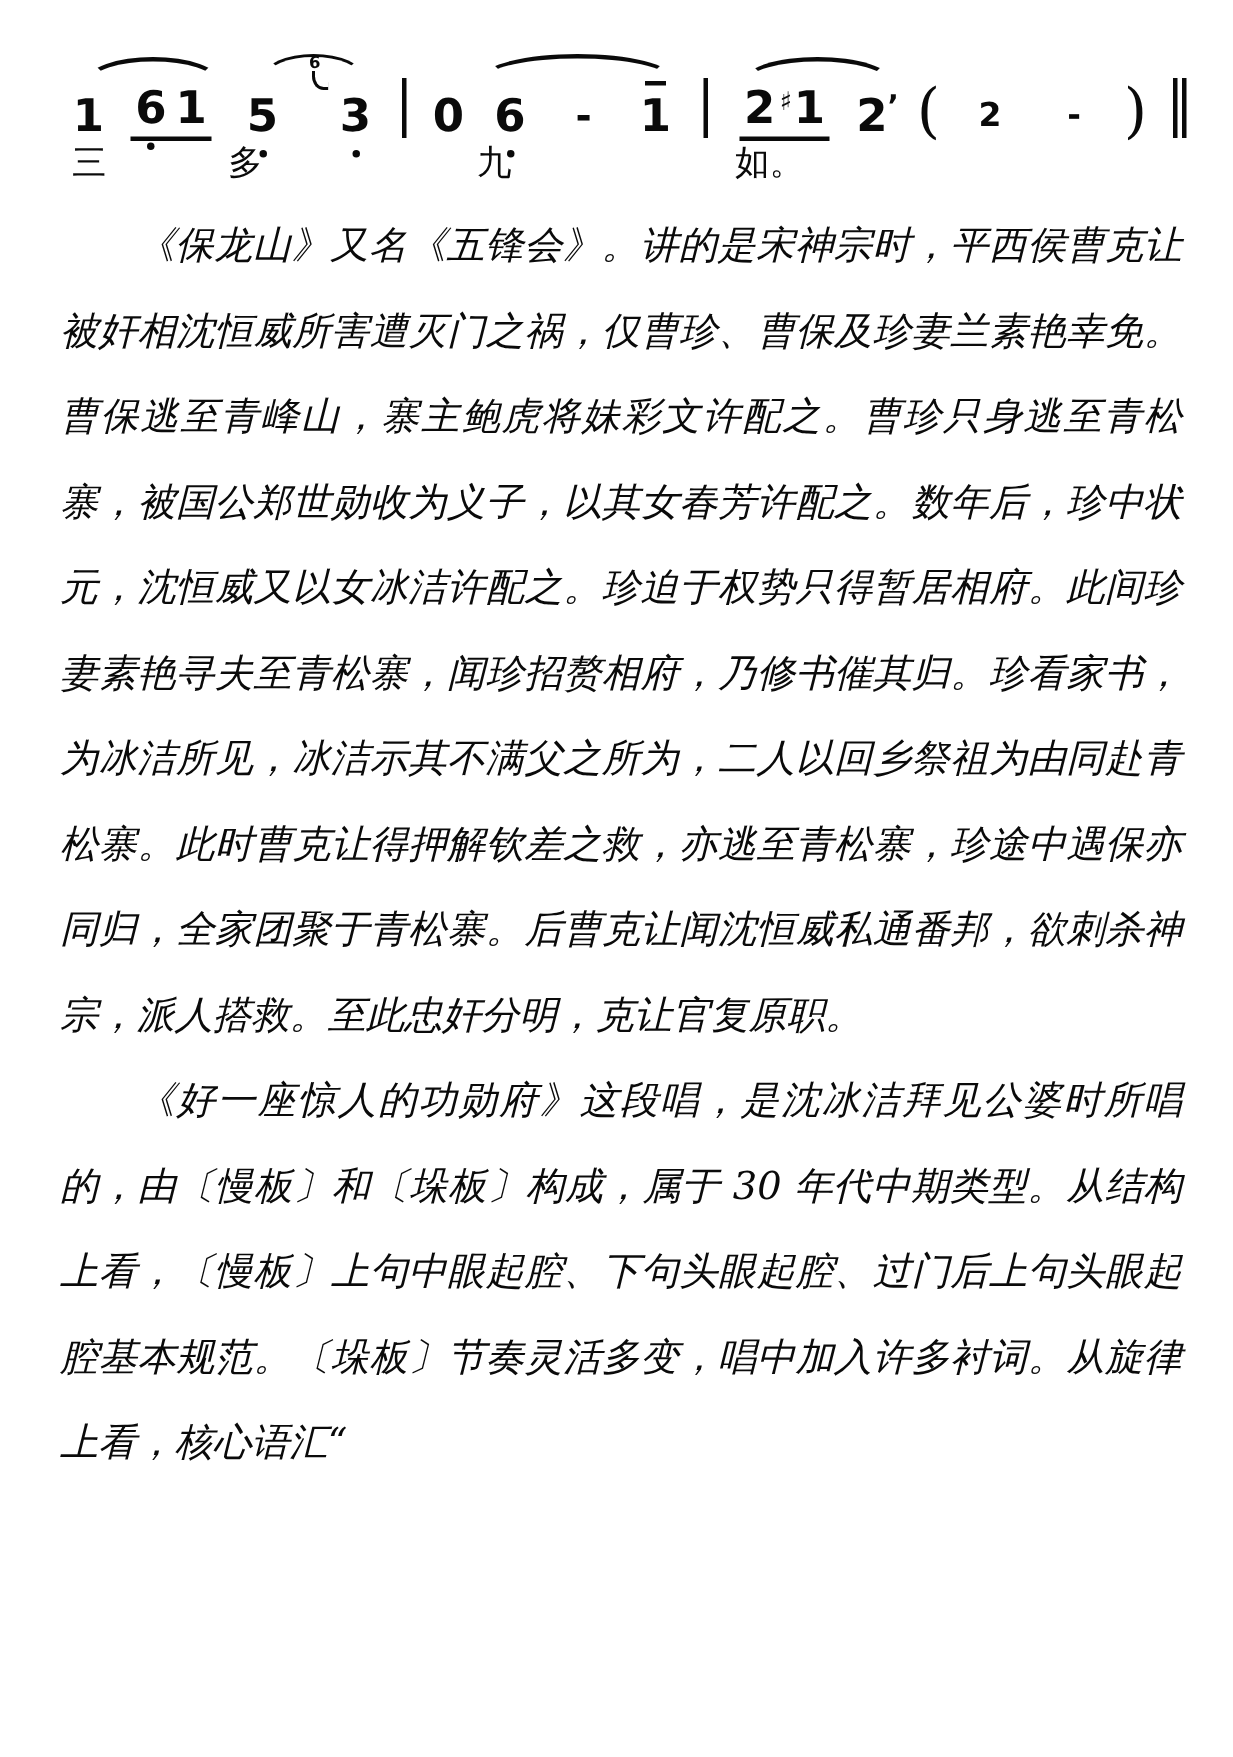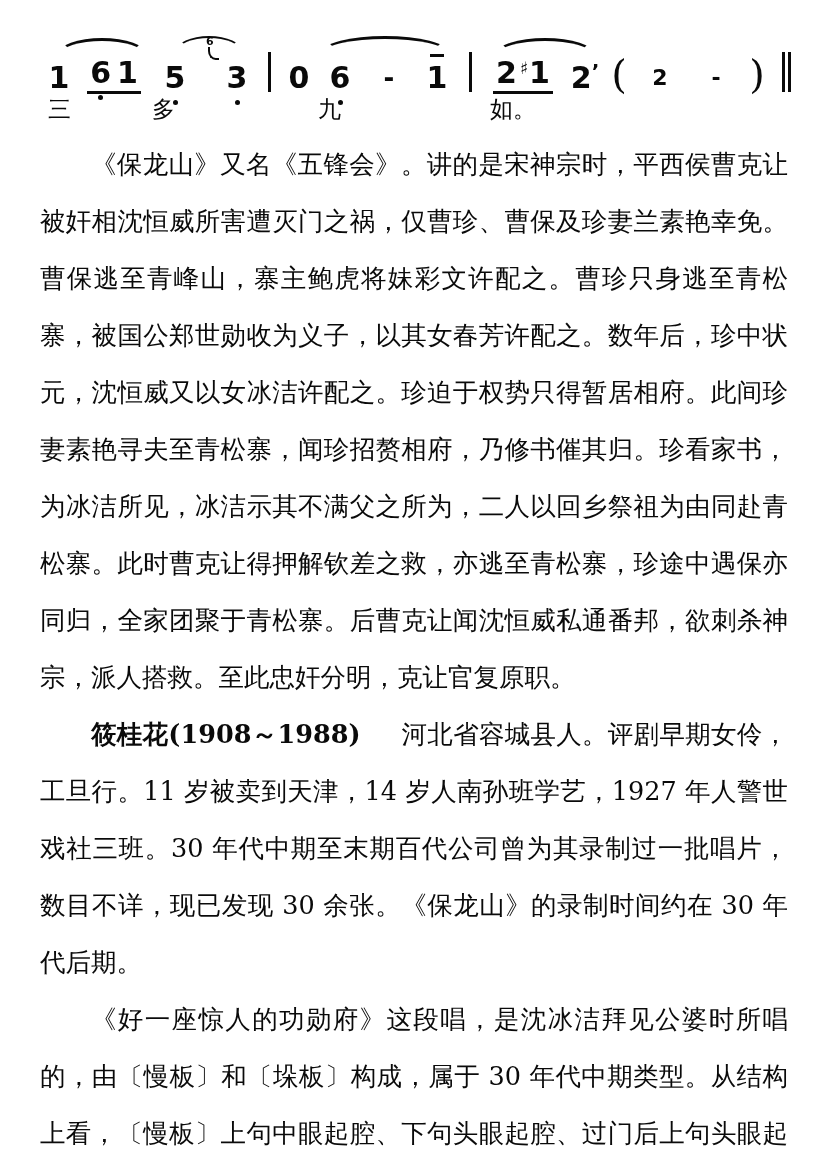--- a/index.html
+++ b/index.html
@@ -177,20 +177,21 @@
   }
   p.para {
     margin: 0;
     font-size: 25.5px;
     line-height: 57px;
     text-align: justify;
     text-justify: inter-ideograph;
     letter-spacing: 0px;
     text-indent: 2em;
     font-family: "DejaVu Serif", "Liberation Serif", serif;
+    font-style: italic;
   }
   .bold-name {
     font-weight: bold;
   }
   .gap { display: inline-block; width: 1.6em; }
 </style>
 </head>
 <body>
 
 <div class="notation">
@@ -271,17 +272,16 @@
     <span class="lyric" style="left:152px;">多</span>
     <span class="lyric" style="left:318px;">九</span>
     <span class="lyric" style="left:490px;">如。</span>
   </div>
 </div>
 
 <div class="body-text">
 
   <p class="para">《保龙山》又名《五锋会》。讲的是宋神宗时，平西侯曹克让被奸相沈恒威所害遭灭门之祸，仅曹珍、曹保及珍妻兰素艳幸免。曹保逃至青峰山，寨主鲍虎将妹彩文许配之。曹珍只身逃至青松寨，被国公郑世勋收为义子，以其女春芳许配之。数年后，珍中状元，沈恒威又以女冰洁许配之。珍迫于权势只得暂居相府。此间珍妻素艳寻夫至青松寨，闻珍招赘相府，乃修书催其归。珍看家书，为冰洁所见，冰洁示其不满父之所为，二人以回乡祭祖为由同赴青松寨。此时曹克让得押解钦差之救，亦逃至青松寨，珍途中遇保亦同归，全家团聚于青松寨。后曹克让闻沈恒威私通番邦，欲刺杀神宗，派人搭救。至此忠奸分明，克让官复原职。</p>
 
-  <p class="para"><span class="bold-name">筱桂花</span><span class="bold-name">(1908～1988)</span><span class="gap"></span><span>河北省容城县人。评剧早期女伶，工旦行。11 岁被卖到天津，14 岁人南孙班学艺，1927 年人警世戏社三班。30 年代中期至末期百代公司曾为其录制过一批唱片，数目不详，现已发现 30 余张。《保龙山》的录制时间约在 30 年代后期。</span></p>
 
   <p class="para"><span>《好一座惊人的功勋府》这段唱，是沈冰洁拜见公婆时所唱的，由〔慢板〕和〔垛板〕构成，属于 30 年代中期类型。从结构上看，〔慢板〕上句中眼起腔、下句头眼起腔、过门后上句头眼起腔基本规范。〔垛板〕节奏灵活多变，唱中加入许多衬词。从旋律上看，核心语汇“</span></p>
 
 </div>
 
 </body></html>

